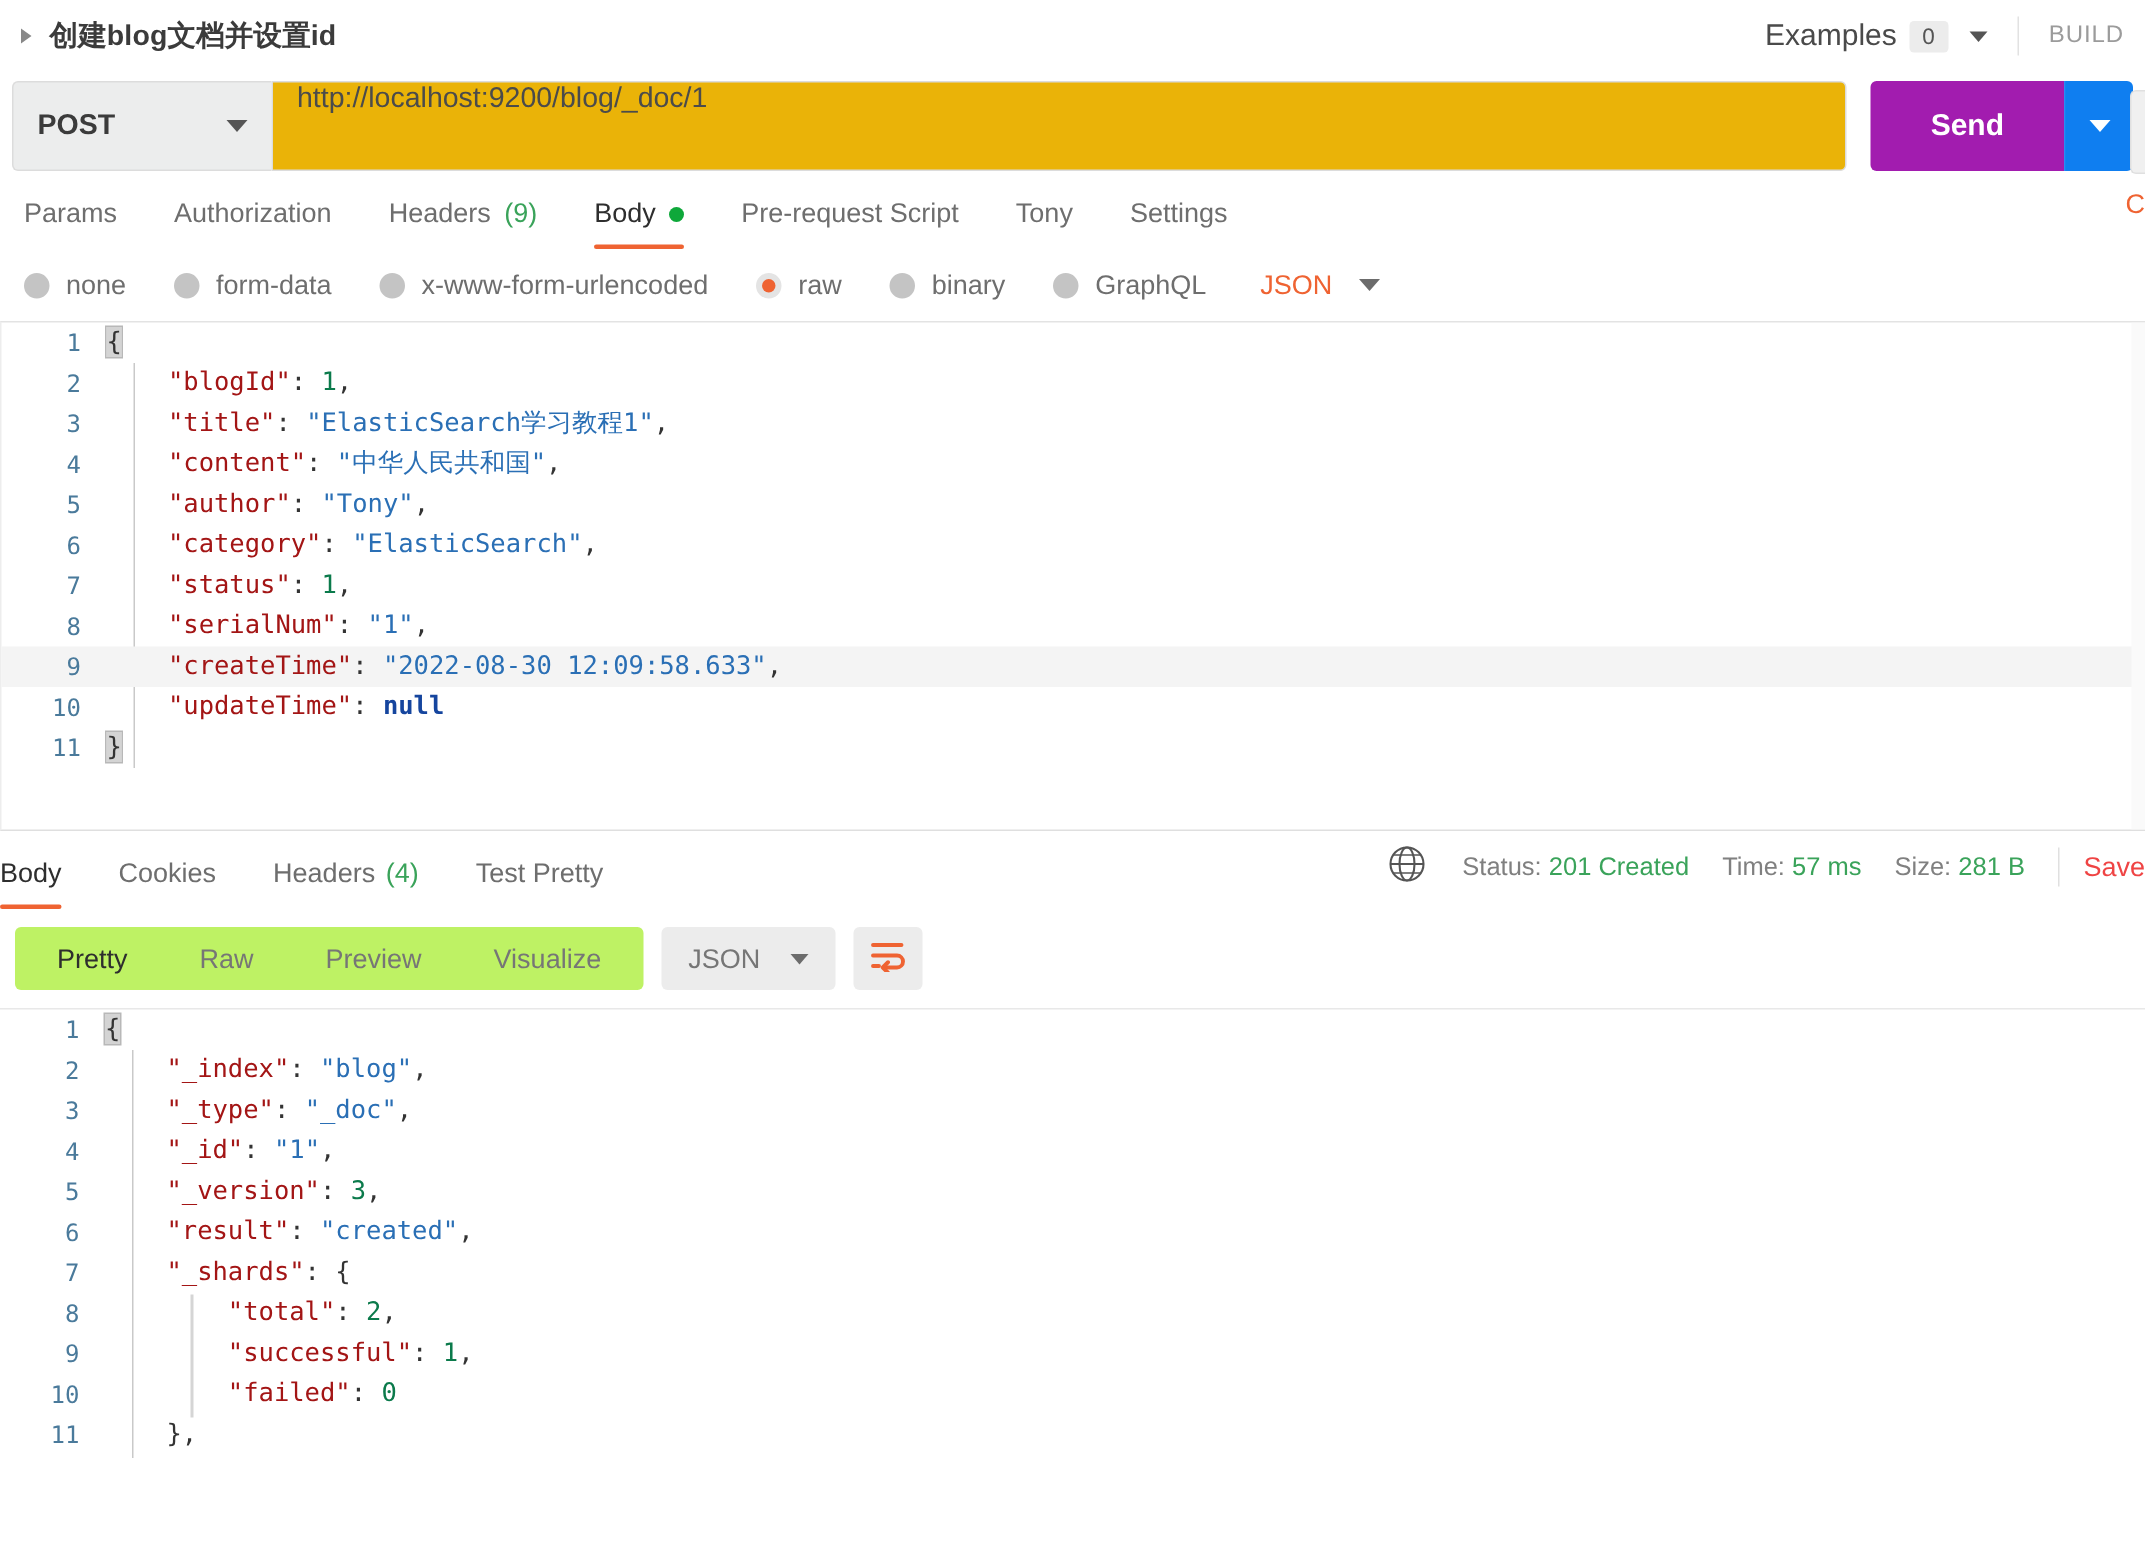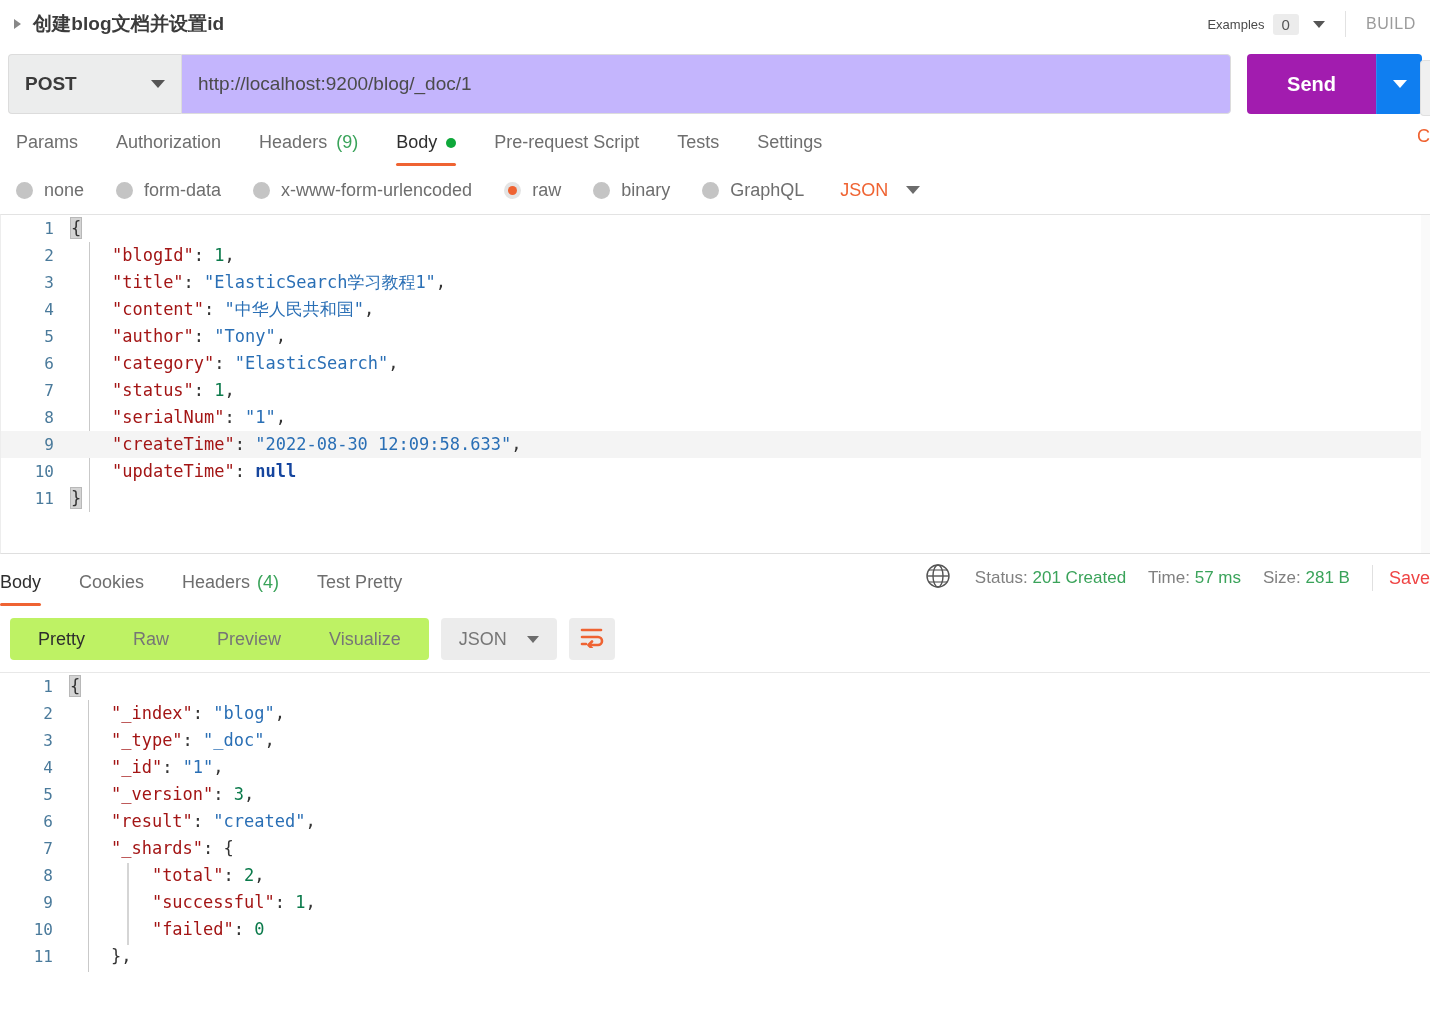--- a/index.html
+++ b/index.html
@@ -22,21 +22,21 @@
     border-top: 5px solid transparent; border-bottom: 5px solid transparent;
     margin-right: 12px; flex: none;
   }
   .req-title {
     font-size: 19px; color: #3b3b3b; font-weight: 600; letter-spacing: .1px;
     white-space: nowrap;
   }
   .titlebar-right {
     margin-left: auto; display: flex; align-items: center; gap: 0px;
   }
-  .examples-label { font-size: 13px; color: #4a4a4a; margin-right: 8px; }
+  .examples-label { font-size: 20px; color: #4a4a4a; margin-right: 8px; }
   .examples-count {
     font-size: 15px; color: #555; background: #ececec;
     border-radius: 3px; padding: 2px 9px; margin-right: 14px;
   }
   .caret-dn {
     width: 0; height: 0; border-top: 7px solid #555;
     border-left: 6px solid transparent; border-right: 6px solid transparent;
   }
   .vdiv { width: 1px; height: 26px; background: #e2e2e2; margin: 0 20px; }
   .build-label { font-size: 16px; color: #9b9b9b; letter-spacing: .6px; }
@@ -50,22 +50,22 @@
     width: 173px; background: #eceded; border: 1px solid #dcdcdc;
     border-right: none; border-radius: 4px 0 0 4px;
     display: flex; align-items: center; padding: 0 16px;
   }
   .method-label { font-size: 19px; color: #3b3b3b; font-weight: 600; }
   .method-caret {
     margin-left: auto; width: 0; height: 0; border-top: 8px solid #555;
     border-left: 7px solid transparent; border-right: 7px solid transparent;
   }
   .url-box {
-    flex: 1; background: #c4b5fd; border: 1px solid #dcdcdc;
-    border-radius: 0 4px 4px 0; display: flex; align-items: center;
+    flex: 1; background: #eab308; border: 1px solid #dcdcdc;
+    border-radius: 0 4px 4px 0; display: flex; 
     padding: 0 16px; margin-right: 16px;
   }
   .url-text { font-size: 19px; color: #4b4b4b; }
   .send-wrap { display: flex; }
   .send-btn {
     background: #a21caf; color: #fff; border: none; font-size: 20px;
     font-weight: 700; padding: 0 40px; border-radius: 4px 0 0 4px;
     cursor: pointer; font-family: "Liberation Sans", sans-serif;
   }
   .send-caret-btn {
@@ -275,21 +275,21 @@
       <span class="tab-count">(9)</span>
     </div>
     <div class="rtab active">
       <span>Body</span>
       <span class="green-dot"></span>
     </div>
     <div class="rtab">
       <span>Pre-request Script</span>
     </div>
     <div class="rtab">
-      <span>Tests</span>
+      <span>Tony</span>
     </div>
     <div class="rtab">
       <span>Settings</span>
     </div>
     <div class="cookies-cut">C</div>
   </div>
 
   <div class="body-types">
     <div class="bt">
       <span class="radio"></span>

